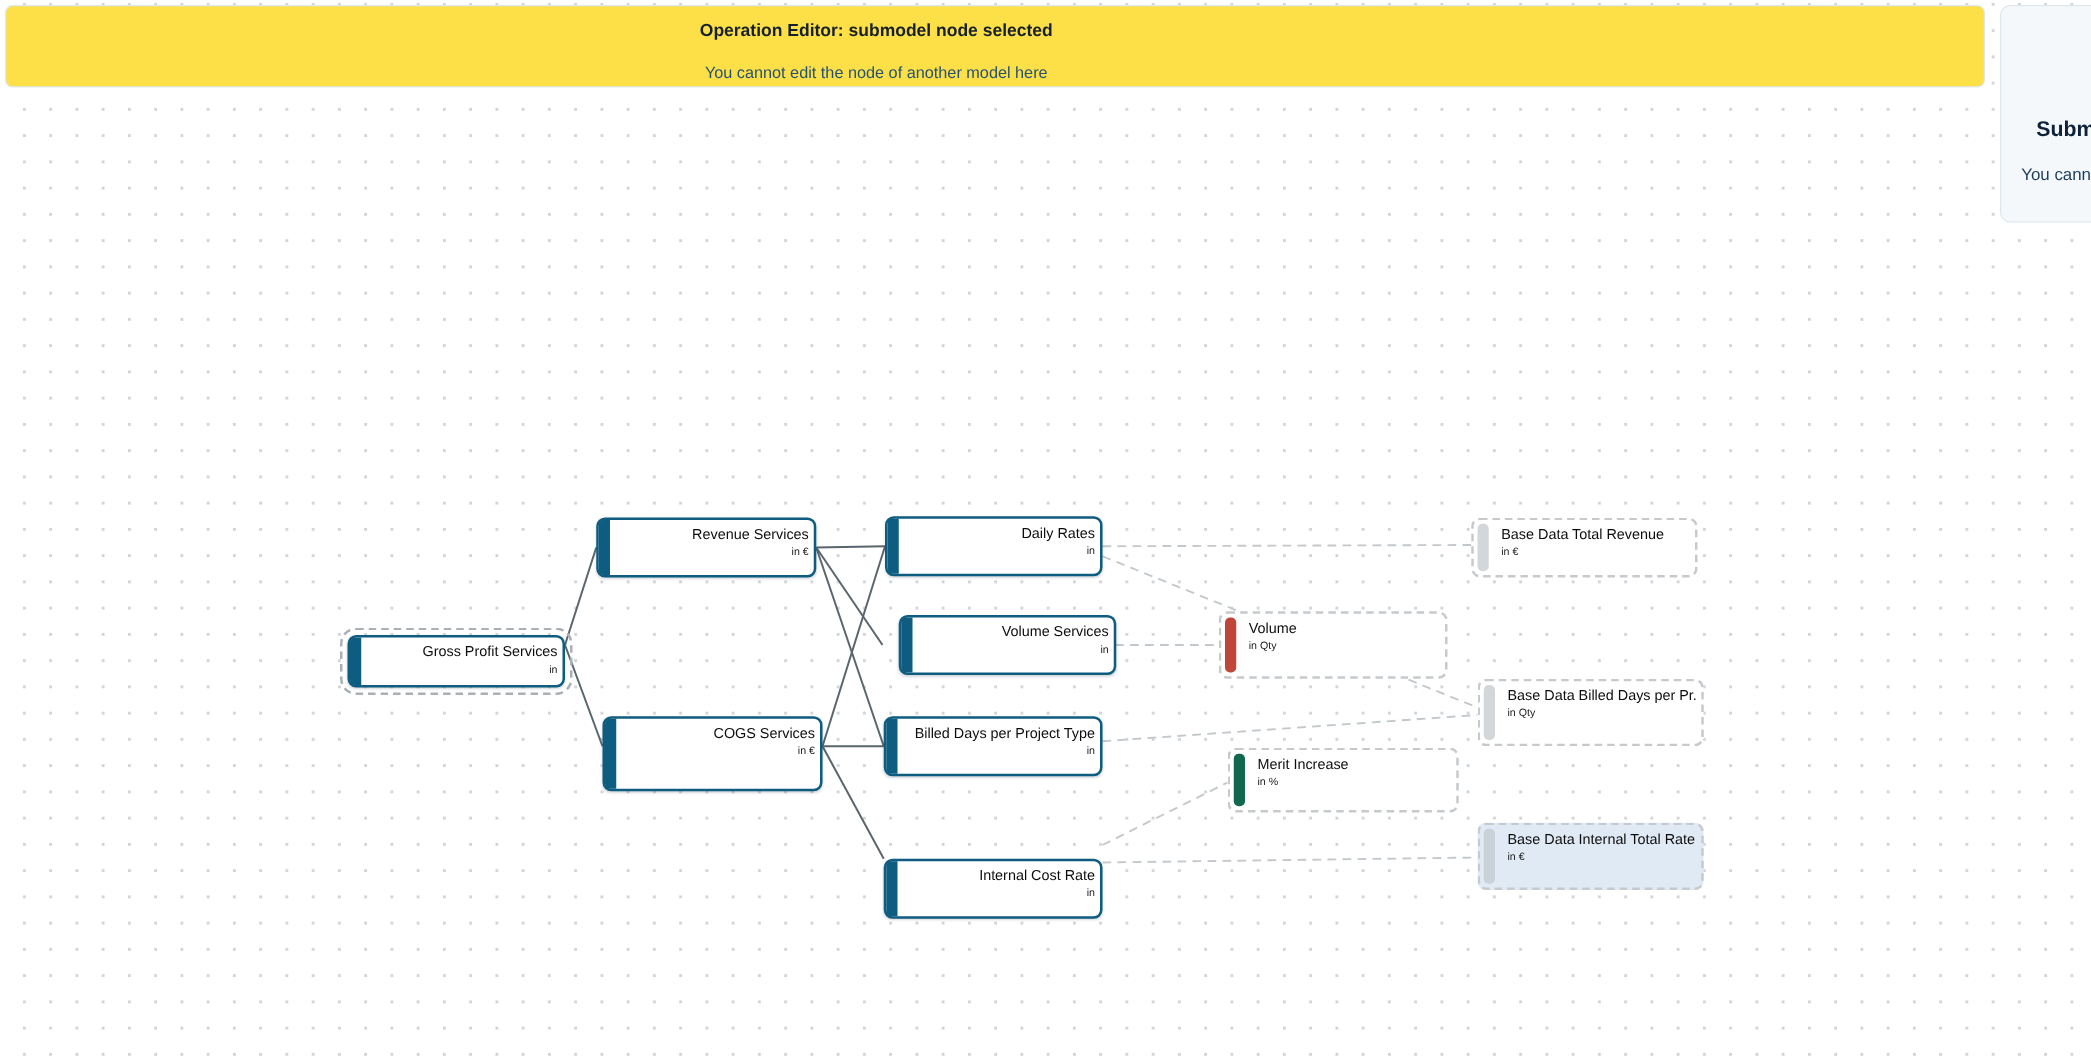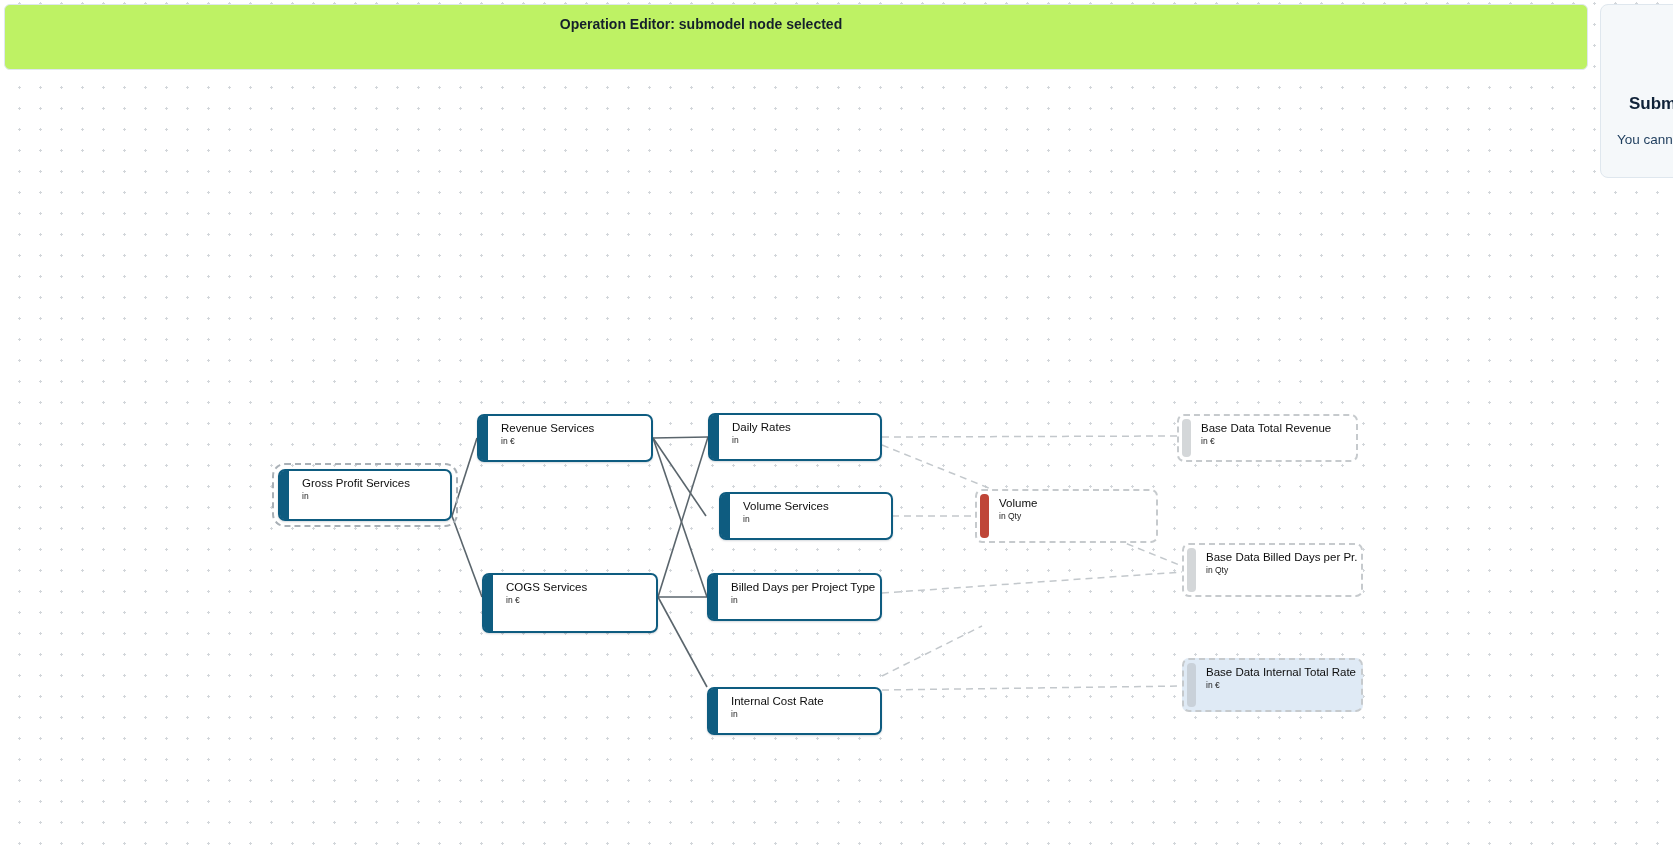--- a/index.html
+++ b/index.html
@@ -16,21 +16,21 @@
     background-position: 9px 14px;
   }
   
   #edges-svg { position:absolute; left:0; top:0; width:1673px; height:846px; }
   .edge-solid  { stroke:#5a656c; stroke-width:1.6; }
   .edge-dashed { stroke:#c3c8cc; stroke-width:1.5; stroke-dasharray:7 5; }
 
   
   .banner {
     position:absolute; left:4px; top:4px; width:1584px; height:66px;
-    background:#bef264; border:1px solid #dfe7ee; border-radius:6px;
+    background:#fde047; border:1px solid #dfe7ee; border-radius:6px;
     box-sizing:border-box;
   }
   .banner .banner-title {
     position:absolute; left:0; top:11px; width:1392px; text-align:center;
     font-size:14px; font-weight:bold; color:#15202b;
   }
   .banner .banner-sub {
     position:absolute; left:0; top:45px; width:1392px; text-align:center;
     font-size:13px; color:#255273;
   }
@@ -51,20 +51,21 @@
   }
 
   
   .node {
     position:absolute; box-sizing:border-box; border-radius:7px;
     background:var(--nodebg,#ffffff);
   }
   .node.solid {
     border:2px solid var(--accent);
     box-shadow:0 1px 2px rgba(20,40,60,0.18);
+    text-align:right;
   }
   .node.dashed { border:2px dashed #c6cacd; }
   .node.selected { outline:2px dashed #a9b0b6; outline-offset:4px; }
   .node .bar { position:absolute; background:var(--accent); }
   .node.solid .bar { left:0; top:0; bottom:0; width:9px; border-radius:4px 0 0 4px; }
   .node.dashed .bar { left:3px; top:3px; bottom:3px; width:9px; border-radius:4px; }
   .node .txt { position:absolute; left:22px; top:6px; right:4px; overflow:hidden; }
   .node .t { font-size:11.5px; color:#0d0d0d; white-space:nowrap; overflow:hidden; }
   .node .u { font-size:8.5px; color:#1c1c1c; margin-top:2px; white-space:nowrap; }
 </style>
@@ -82,21 +83,21 @@
       <line x1="658" y1="597" x2="707" y2="597" class="edge-solid"></line>
       <line x1="658" y1="597" x2="707" y2="687" class="edge-solid"></line>
       <line x1="882" y1="437" x2="1177" y2="436" class="edge-dashed"></line>
       <line x1="882" y1="445" x2="1182" y2="566" class="edge-dashed"></line>
       <line x1="880" y1="516" x2="975" y2="516" class="edge-dashed"></line>
       <line x1="882" y1="593" x2="1182" y2="572" class="edge-dashed"></line>
       <line x1="882" y1="676" x2="982" y2="626" class="edge-dashed"></line>
       <line x1="882" y1="690" x2="1182" y2="686" class="edge-dashed"></line>
     </svg>
 
-<div class="node solid selected" style="left: 278px; top: 469px; width: 174px; height: 52px; --accent: #0e5c80; --nodebg: #ffffff;">
+<div class="node solid selected" style="left: 278px; top: 508px; width: 174px; height: 42px; --accent: #0e5c80; --nodebg: #ffffff;">
       <span class="bar"></span>
       <div class="txt">
         <div class="t">Gross Profit Services</div>
         <div class="u">in</div>
       </div>
     </div>
     <div class="node solid" style="left: 477px; top: 414px; width: 176px; height: 48px; --accent: #0e5c80; --nodebg: #ffffff;">
       <span class="bar"></span>
       <div class="txt">
         <div class="t">Revenue Services</div>
@@ -138,20 +139,27 @@
         <div class="u">in</div>
       </div>
     </div>
     <div class="node dashed" style="left: 975px; top: 489px; width: 183px; height: 54px; --accent: #bf4638; --nodebg: #ffffff;">
       <span class="bar"></span>
       <div class="txt">
         <div class="t">Volume</div>
         <div class="u">in Qty</div>
       </div>
     </div>
+    <div class="node dashed" style="left: 982px; top: 598px; width: 185px; height: 52px; --accent: #11684e; --nodebg: #ffffff;">
+      <span class="bar"></span>
+      <div class="txt">
+        <div class="t">Merit Increase</div>
+        <div class="u">in %</div>
+      </div>
+    </div>
     <div class="node dashed" style="left: 1177px; top: 414px; width: 181px; height: 48px; --accent: #d4d7d9; --nodebg: #ffffff;">
       <span class="bar"></span>
       <div class="txt">
         <div class="t">Base Data Total Revenue</div>
         <div class="u">in €</div>
       </div>
     </div>
     <div class="node dashed" style="left: 1182px; top: 543px; width: 181px; height: 54px; --accent: #d4d7d9; --nodebg: #ffffff;">
       <span class="bar"></span>
       <div class="txt">
@@ -163,18 +171,19 @@
       <span class="bar"></span>
       <div class="txt">
         <div class="t">Base Data Internal Total Rate</div>
         <div class="u">in €</div>
       </div>
     </div>
   </div>
 
 <div class="banner">
   <div class="banner-title">Operation Editor: submodel node selected</div>
+  <div class="banner-sub">You cannot edit the node of another model here</div>
 </div>
 
 <div class="side-panel">
   <div class="sp-title">Subm</div>
   <div class="sp-body">You cann</div>
 </div>
 
 </body></html>

